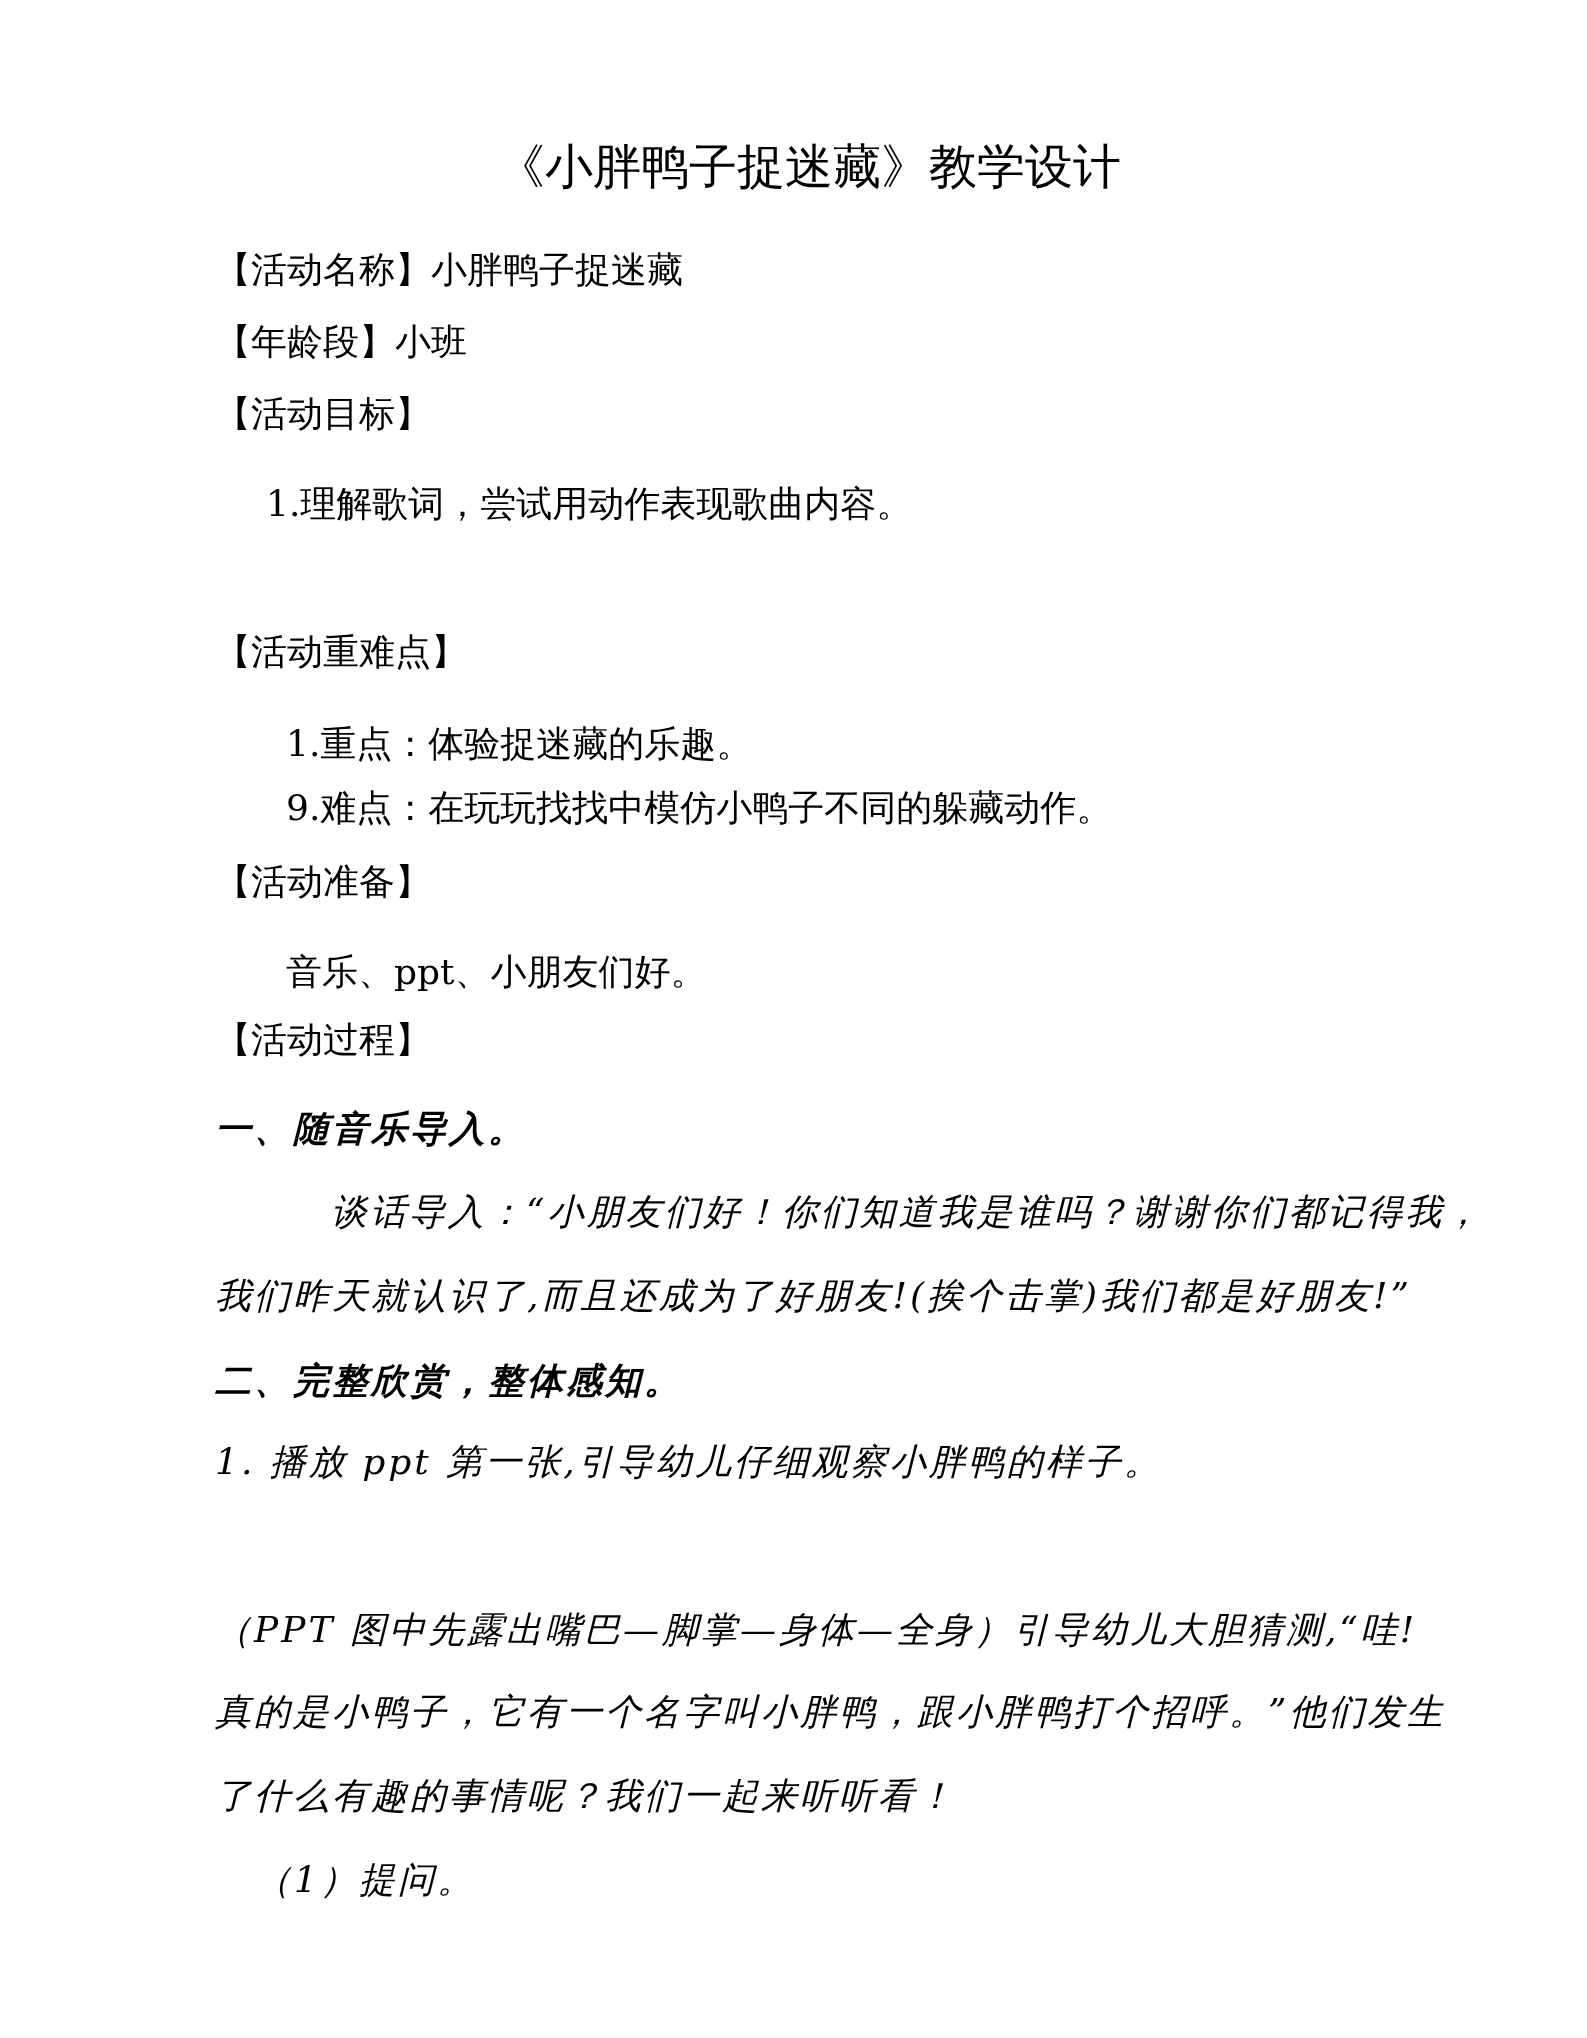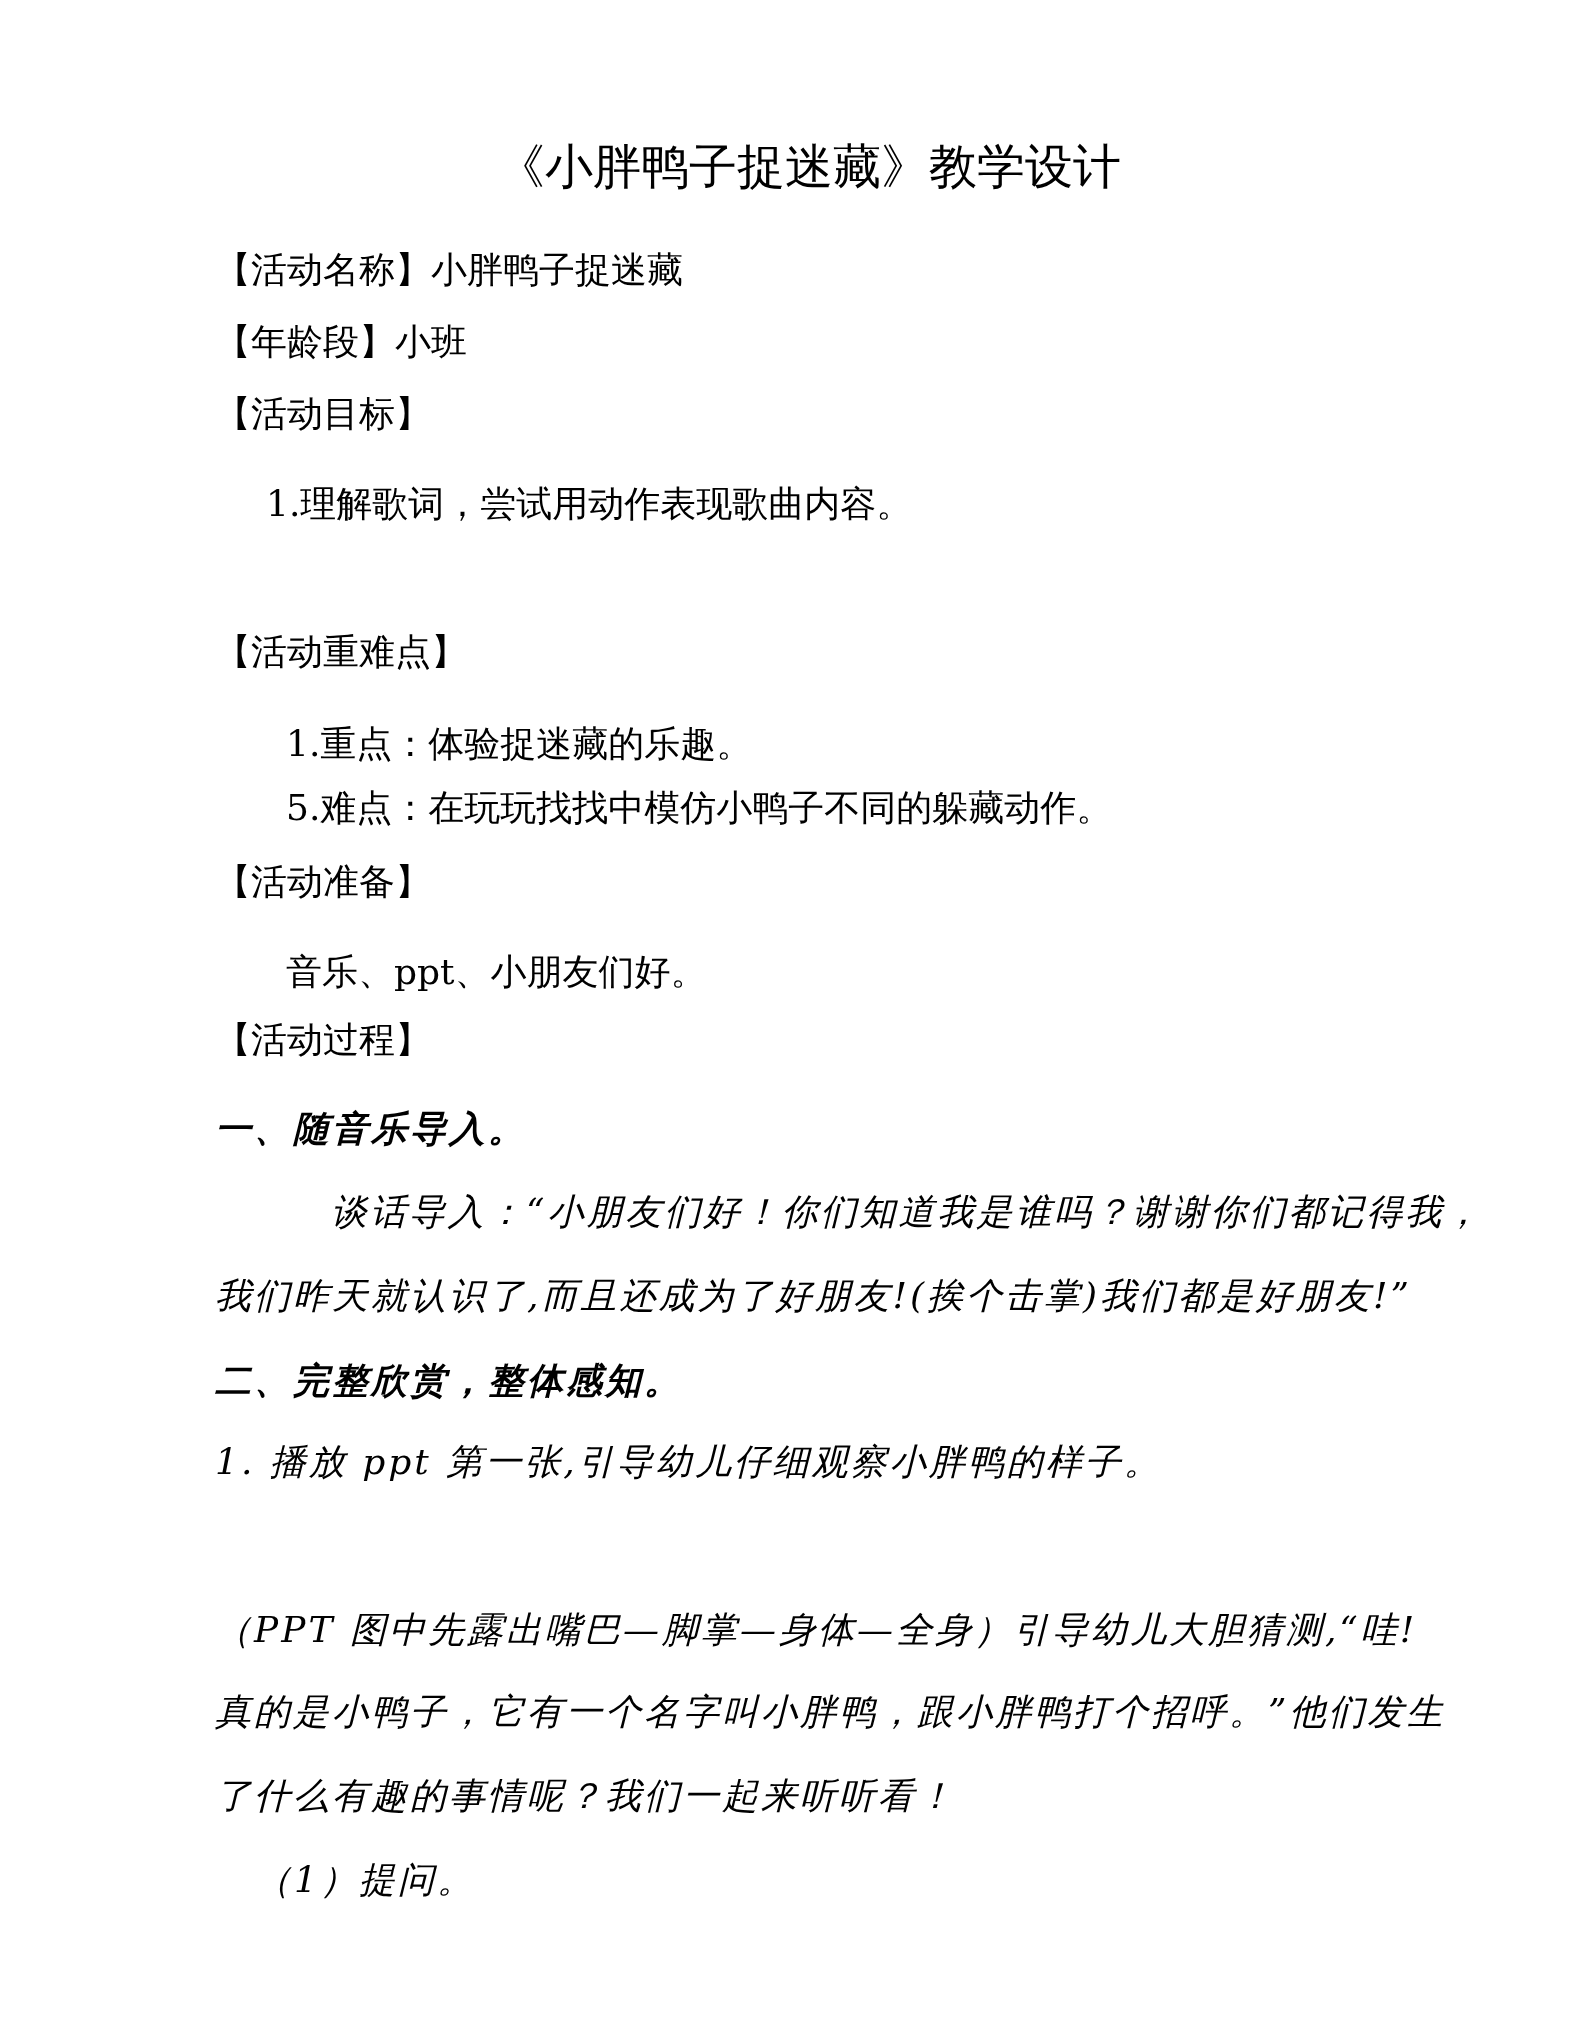--- a/index.html
+++ b/index.html
@@ -23,21 +23,21 @@
 
   <div class="t" style="left:215px;top:324px;">
     <span>【年龄段】</span><span>小班</span>
   </div>
 
   <div class="t" style="left:215px;top:396px;">【活动目标】</div>
   <div class="t" style="left:266px;top:486px;text-align:right;">1.理解歌词，尝试用动作表现歌曲内容。</div>
 
   <div class="t" style="left:215px;top:634px;">【活动重难点】</div>
   <div class="t" style="left:286px;top:726px;">1.重点：体验捉迷藏的乐趣。</div>
-  <div class="t" style="left:286px;top:790px;">5.难点：在玩玩找找中模仿小鸭子不同的躲藏动作。</div>
+  <div class="t" style="left:286px;top:790px;">9.难点：在玩玩找找中模仿小鸭子不同的躲藏动作。</div>
 
   <div class="t" style="left:215px;top:864px;">【活动准备】</div>
   <div class="t" style="left:286px;top:954px;">音乐、ppt、小朋友们好。</div>
 
   <div class="t" style="left:215px;top:1022px;">【活动过程】</div>
 
   <div class="t bold spaced" style="left:215px;top:1110px;">一、随音乐导入。</div>
   <div class="t spaced" style="left:287px;top:1194px;margin-left:44px;">谈话导入：“小朋友们好！你们知道我是谁吗？谢谢你们都记得我，</div>
   <div class="t spaced" style="left:215px;top:1278px;">我们昨天就认识了,而且还成为了好朋友!(挨个击掌)我们都是好朋友!”</div>
 

